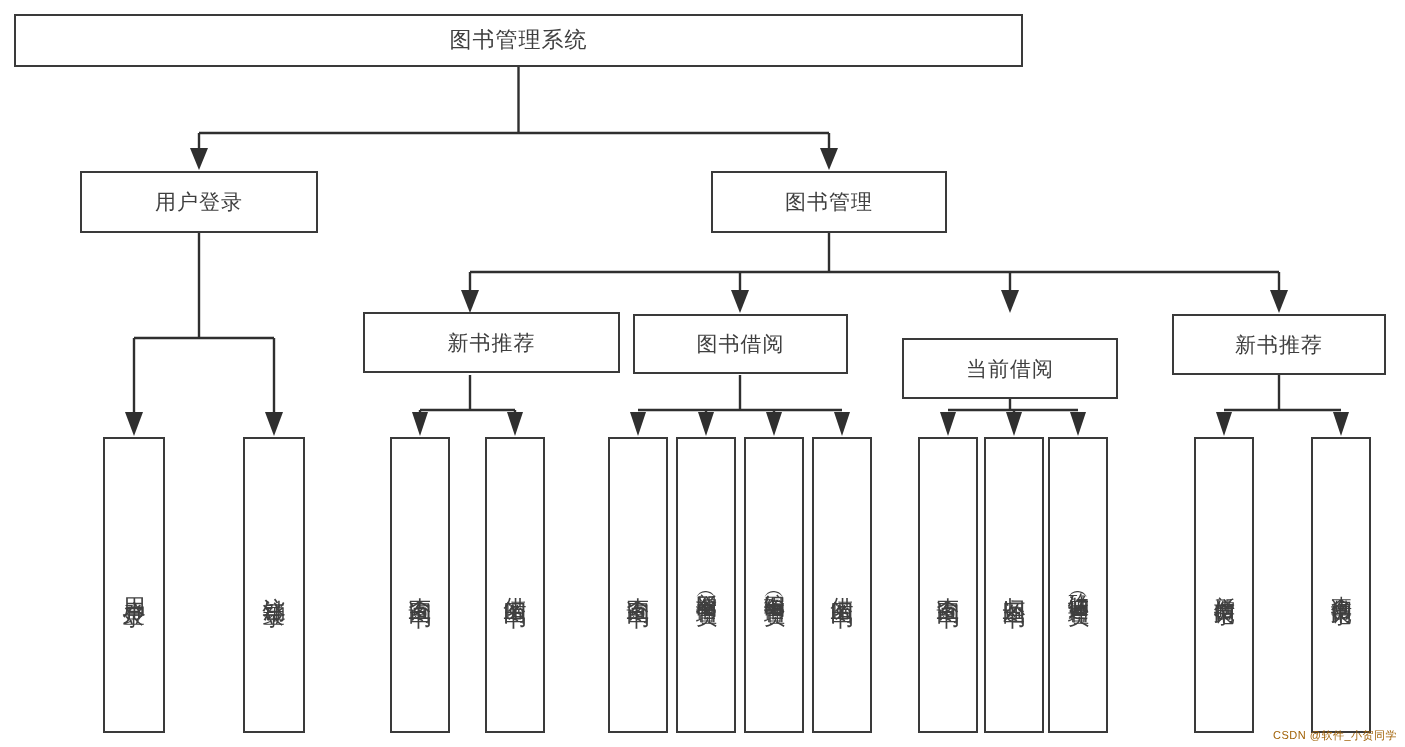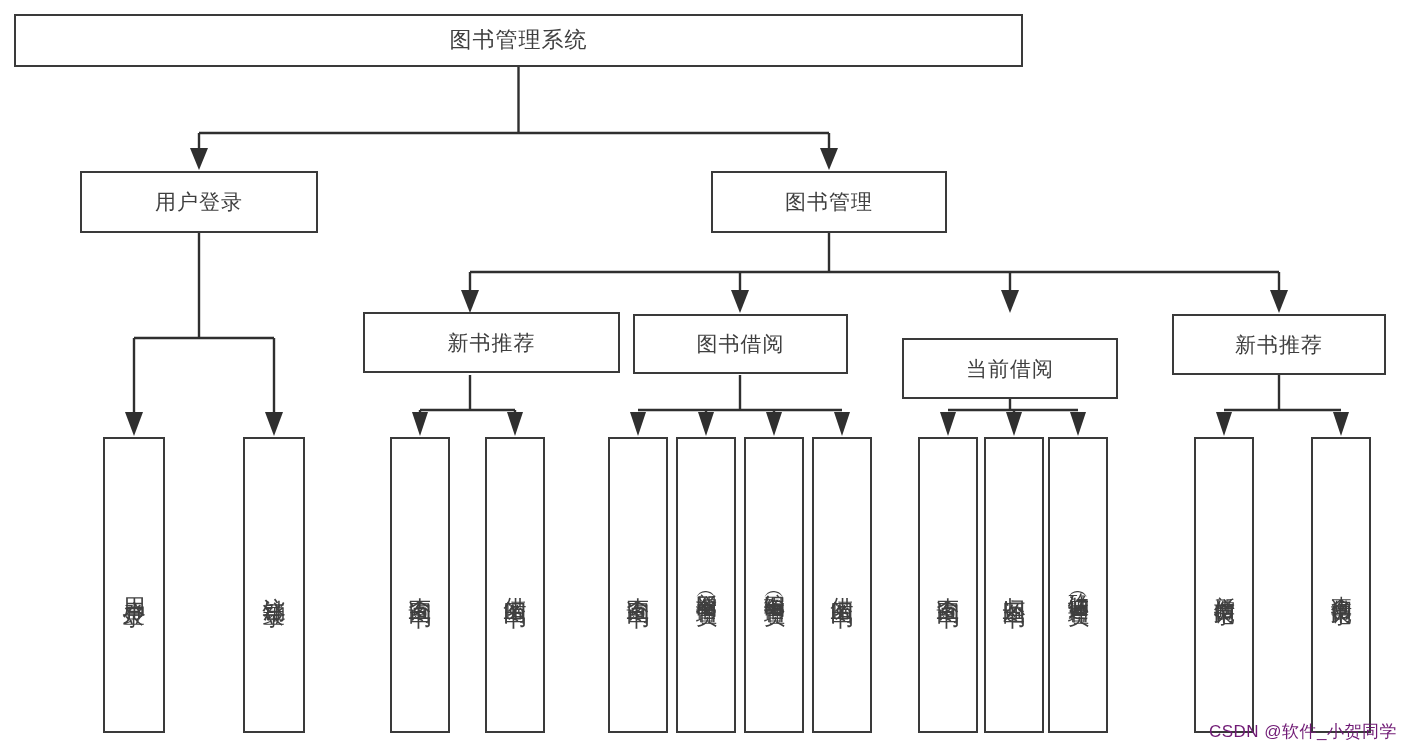--- a/index.html
+++ b/index.html
@@ -57,22 +57,22 @@
   }
   svg#wires line,svg#wires polyline,svg#wires path{
     stroke:#2f2f2f;stroke-width:2.4;fill:none;
   }
   .arrowhead{fill:#2f2f2f;stroke:none;}
 
   
   .watermark{
     position:absolute;
     right:8px;bottom:4px;
-    font-size:17px;
-    color:#701a75;
+    font-size:11px;
+    color:#a16207;
     white-space:nowrap;
     letter-spacing:0.5px;
   }
 </style>
 </head>
 <body>
 
 <div id="stage">
 
   <svg id="wires" viewBox="0 0 1405 747" xmlns="http://www.w3.org/2000/svg">

